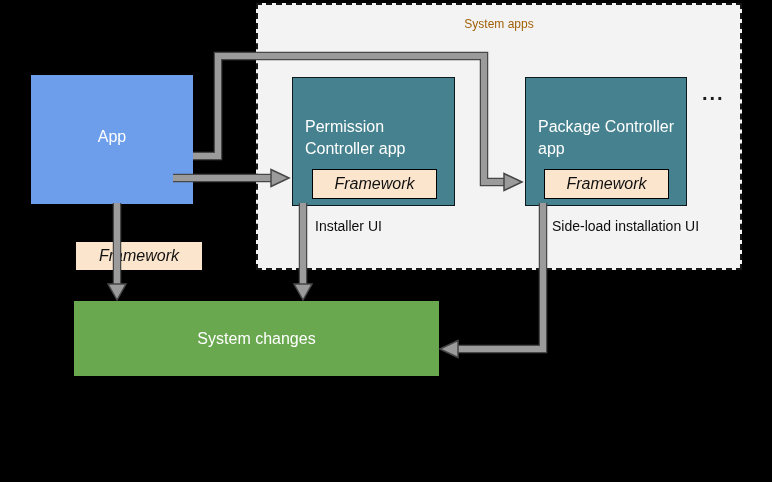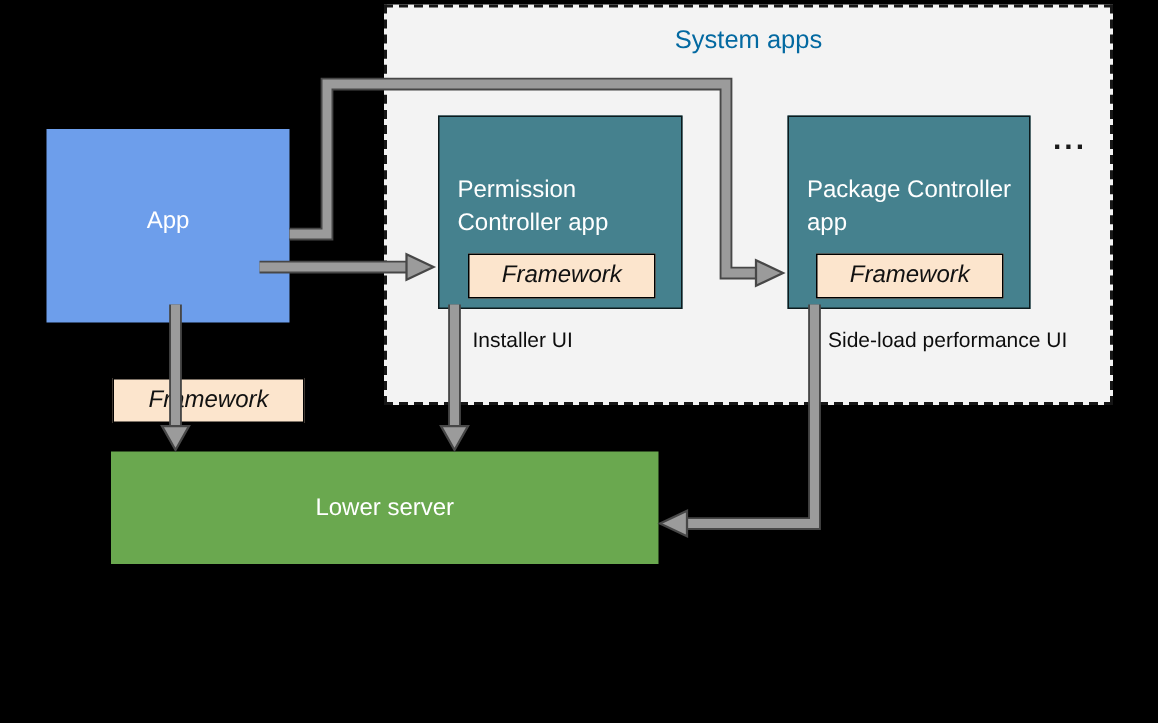--- a/index.html
+++ b/index.html
@@ -9,30 +9,30 @@
   }
   .abs{position:absolute;}
 
   
   #system-apps{
     left:256px;top:3px;width:486px;height:267px;
     background:#f3f3f3;border:2px dashed #161616;box-sizing:border-box;
   }
   #system-apps-title{
     left:0;top:12px;width:100%;text-align:center;
-    font-size:17px;color:#0369a1;
+    font-size:12px;color:#a16207;
   }
   #ellipsis{
     left:444px;top:78px;width:44px;
     font-size:20px;font-weight:bold;color:#1a1a1a;letter-spacing:2px;line-height:20px;
   }
 
   
   .appbox{box-sizing:border-box;}
-  #app-box{left:31px;top:86px;width:162px;height:129px;background:#6d9eeb;}
+  #app-box{left:31px;top:75px;width:162px;height:129px;background:#6d9eeb;}
   #app-label{left:0;top:53px;width:100%;text-align:center;font-size:16px;color:#fff;}
 
   #pc-box{left:34px;top:72px;width:163px;height:129px;background:#45818e;border:1.5px solid #0c1a1d;}
   #pi-box{left:267px;top:72px;width:162px;height:129px;background:#45818e;border:1.5px solid #0c1a1d;}
   .teal-label{
     left:12px;top:38px;right:8px;
     font-size:16px;line-height:22px;color:#fff;
   }
 
   .framework{
@@ -78,30 +78,30 @@
     <div id="pi-box" class="abs appbox">
       <div class="abs teal-label">Package Controller app</div>
       <div id="pi-framework" class="abs framework">Framework</div>
     </div>
 
     <div id="ellipsis" class="abs">...</div>
 
     <div id="pc-note" class="abs">
       <div>Installer UI</div>
     </div>
-    <div id="pi-note" class="abs">Side-load performance UI</div>
+    <div id="pi-note" class="abs">Side-load installation UI</div>
   </div>
 
   <div id="app-box" class="abs appbox">
     <div id="app-label" class="abs">App</div>
     <div id="app-framework" class="abs framework">Framework</div>
   </div>
 
   <div id="system-server" class="abs">
-    <div id="system-server-label" class="abs">Lower server</div>
+    <div id="system-server-label" class="abs">System changes</div>
   </div>
 
   <svg id="connectors" class="abs" viewBox="0 0 772 482">
 
     <g>
       <path class="shaft-under" d="M193 156 H218 V56 H484 V182 H506"></path>
       <path class="shaft-over" d="M193 156 H218 V56 H484 V182 H506"></path>
       <polygon class="head" points="522,182 504,173.5 504,190.5"></polygon>
     </g>
 

